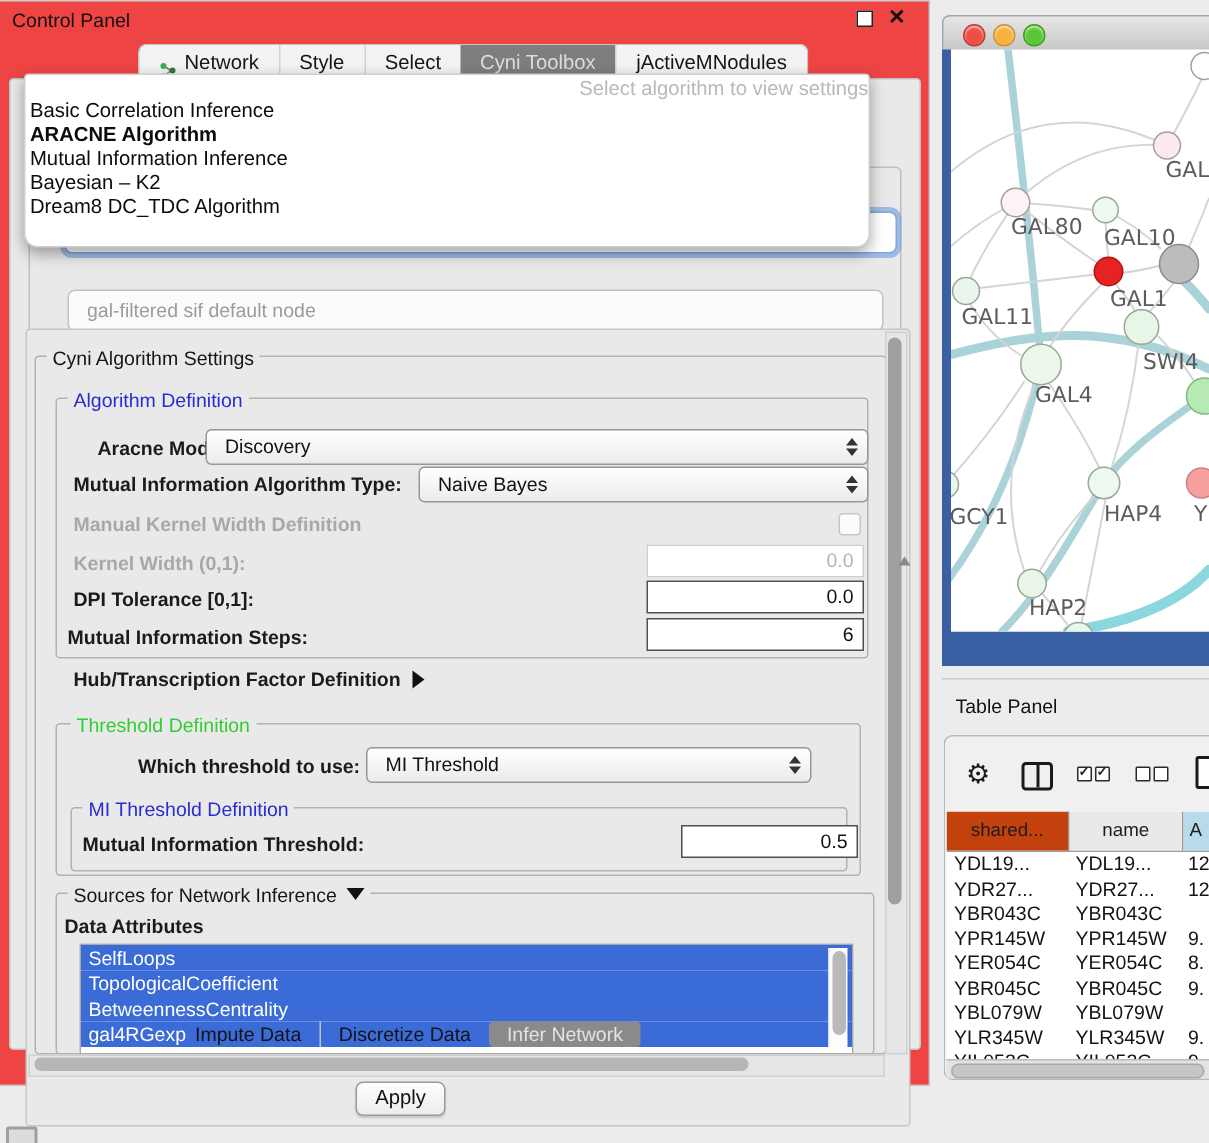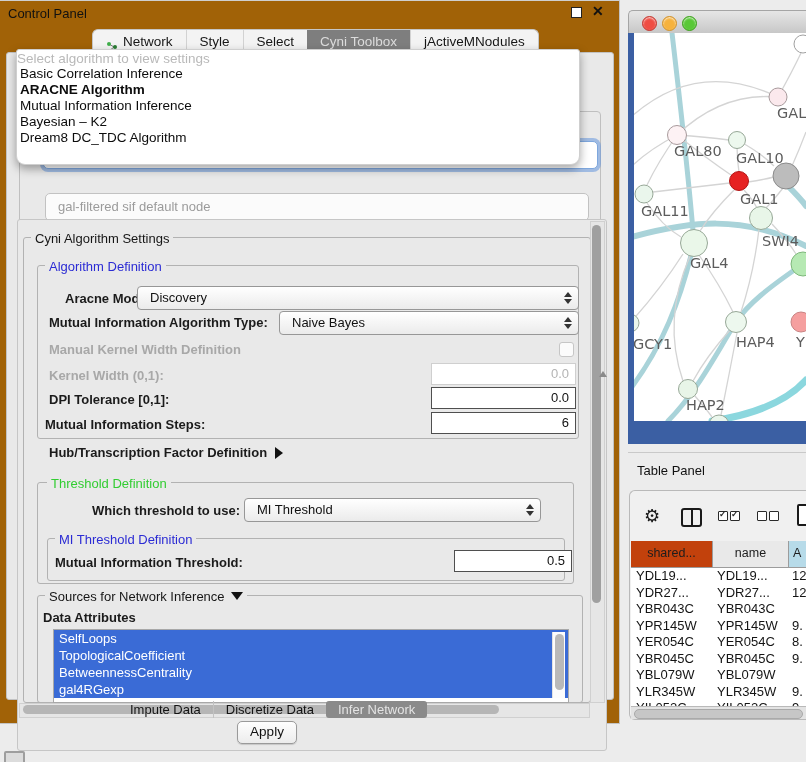--- a/index.html
+++ b/index.html
@@ -1,20 +1,20 @@
 <!DOCTYPE html>
 <html><head>
 <meta charset="utf-8">
 <style>
   html,body{margin:0;padding:0}
   body{width:806px;height:762px;position:relative;overflow:hidden;background:#ececec;
        font-family:"Liberation Sans",sans-serif;-webkit-font-smoothing:antialiased}
   .abs{position:absolute}
   
-  #control-window{left:0;top:8;width:619px;height:722px;background:#a16207;
+  #control-window{left:0;top:8;width:619px;height:722px;background:#ef4444;
     border-top:1px solid #cfcfcf;border-right:1px solid #c3c3c3;border-bottom:1px solid #c3c3c3}
   .win-title{left:8px;top:5px;font-size:13px;color:#111;white-space:nowrap}
   .float-icon{left:571px;top:6px;width:9px;height:9px;border:1.5px solid #222;background:#fff}
   .close-icon{left:592px;top:2px;font-size:14px;font-weight:bold;color:#111}
   
   #top-tabs{left:92px;top:28px;height:23px;display:flex;border:1px solid #c6c6c6;border-bottom:none;
     border-radius:6px 6px 0 0;background:#f3f3f3;overflow:hidden}
   .ttab{padding:0 13px;line-height:23px;font-size:13.5px;color:#161616;white-space:nowrap;display:flex;align-items:flex-end;gap:5px}
   .ttab + .ttab{border-left:1px solid #d2d2d2}
   .ttab.sel{background:#7e7e7e;color:#dcdcdc;border-left:none}
@@ -22,21 +22,21 @@
   #content-panel{left:6px;top:51px;width:606px;height:646px;border:1px solid #c2c2c2;border-radius:3px;background:#e9e9e9}
   
   .hidden-group{left:12px;top:58px;width:580px;height:112px;border:1px solid #bfbfbf;border-radius:4px}
   .hidden-combo1{left:36px;top:88px;width:553px;height:26px;border-radius:5px;background:#fff;
      border:1px solid #7ea7dd;box-shadow:0 0 0 3px rgba(100,150,220,.55)}
   .hidden-combo2{left:38px;top:140px;width:530px;height:26px;border-radius:5px;background:#fbfbfb;
      border:1px solid #c2c2c2;color:#9b9b9b;font-size:13px;line-height:26px;padding-left:12px}
   
   #algo-dropdown{left:16px;top:49px;width:562px;height:114px;background:#fff;border:1px solid #cfcfcf;
     border-radius:3px 3px 9px 9px;box-shadow:0 4px 10px rgba(0,0,0,.35);z-index:60}
-  #algo-placeholder{position:absolute;left:0;top:1px;width:100%;text-align:left;color:#b9b9b9;font-size:13.5px}
+  #algo-placeholder{position:absolute;left:0;top:1px;width:100%;text-align:right;color:#b9b9b9;font-size:13.5px}
   #algo-items{position:absolute;left:3px;top:16px;right:3px}
   .algo-item{height:16px;line-height:16px;font-size:13.5px;color:#0c0c0c;white-space:nowrap}
   .algo-item.sel{font-weight:bold}
   
   #settings-box{left:10px;top:166px;width:588px;height:530px;border:1px solid #c6c6c6;border-radius:3px;background:#e9e9e9}
   .group{border:1px solid #b2b2b2;border-radius:3px}
   .gtitle{font-size:13px;background:#e9e9e9;padding:0 4px;white-space:nowrap;color:#161616}
   .blue{color:#2b2bd4}.green{color:#32cd32}
   .lbl{font-weight:bold;font-size:13px;color:#1b1b1b;white-space:nowrap}
   .lbl.dis{color:#a8a8a8}
@@ -60,21 +60,21 @@
   .list-scroll-thumb{left:501px;top:4px;width:9px;height:56px;background:#b9b9b9;border-radius:5px}
   
   .vtrack{left:583px;top:168px;width:13px;height:480px;background:#e6e6e6;border:1px solid #d0d0d0}
   .vthumb{left:585px;top:172px;width:9px;height:378px;background:#a0a0a0;border-radius:5px}
   .htrack{left:12px;top:650px;width:569px;height:13px;background:#e6e6e6;border:1px solid #d0d0d0}
   .hthumb{left:16px;top:652px;width:476px;height:9px;background:#b6b6b6;border-radius:5px}
   
   #apply-btn{left:230px;top:668px;width:58px;height:21px;border:1px solid #9a9a9a;border-radius:5px;
     background:linear-gradient(#fefefe,#ececec);font-size:13.5px;color:#111;text-align:center;line-height:20px;
     box-shadow:0 1px 1px rgba(0,0,0,.15)}
-  #bottom-tabs{left:118px;top:700px;height:17px;display:flex;align-items:center}
+  #bottom-tabs{left:118px;top:680px;height:17px;display:flex;align-items:center}
   .btab{padding:0 12px;line-height:17px;font-size:13px;color:#141414;white-space:nowrap}
   .btab + .btab{border-left:1px solid #c2c2c2}
   .btab.sel{background:#8a8a8a;color:#e3e3e3;border-radius:3px;border-left:none}
   .splitter-arrow{left:599px;top:371px;width:0;height:0;border-left:4px solid transparent;
     border-right:4px solid transparent;border-bottom:6px solid #8a8a8a}
   
   #net-window{left:628px;top:10px;width:178px;height:434px}
   #net-titlebar{position:absolute;left:0;top:0;width:178px;height:23px;border:1px solid #a5a5a5;border-right:none;
     border-radius:5px 0 0 0;background:linear-gradient(#e6e6e6,#c6c6c6)}
   .light{position:absolute;top:5px;width:13px;height:13px;border-radius:50%;box-shadow:inset 0 1px 2px rgba(255,255,255,.8)}

